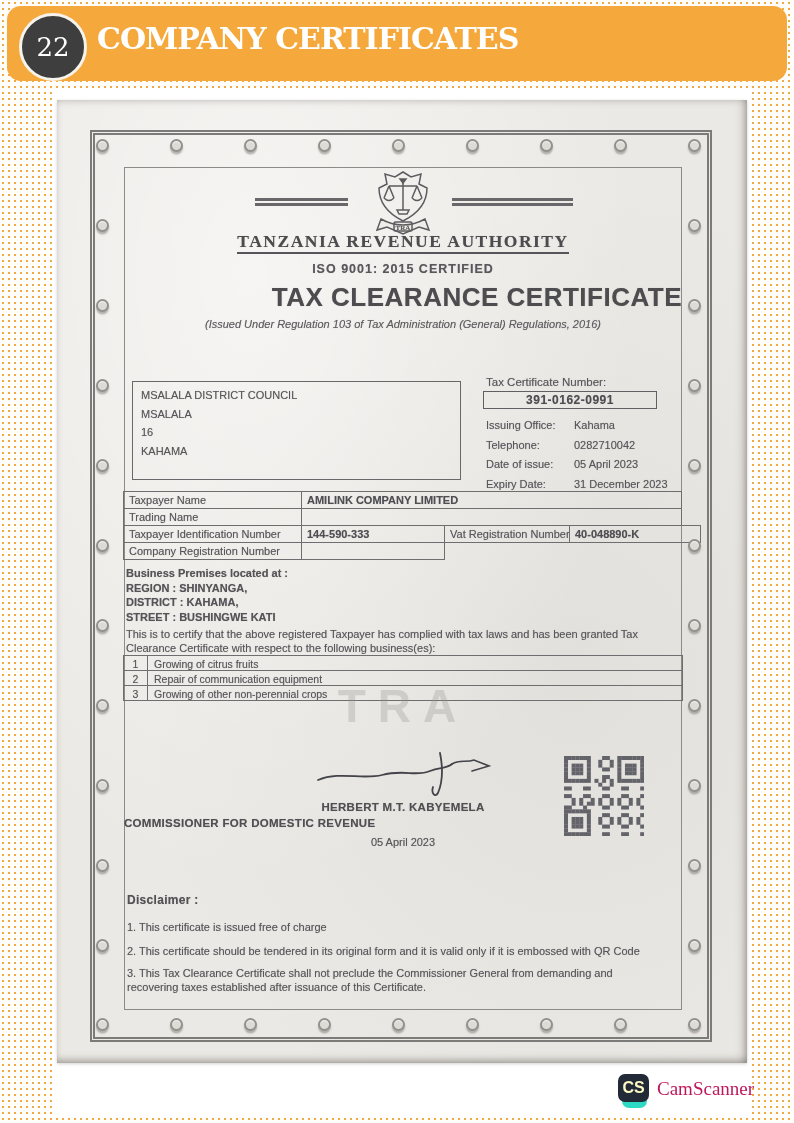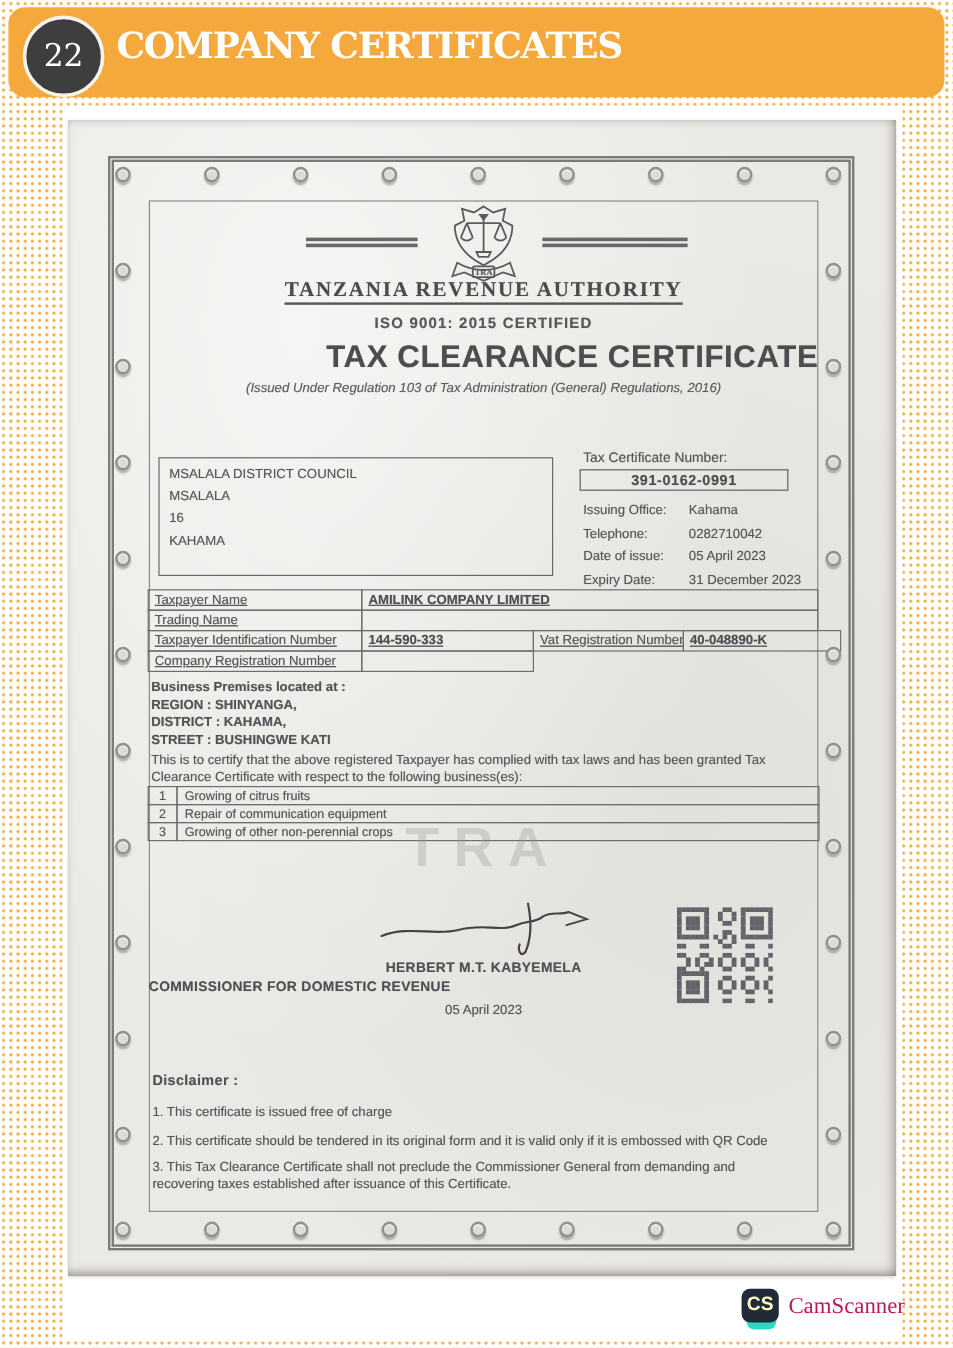--- a/index.html
+++ b/index.html
@@ -63,21 +63,21 @@
   .lic-box div{line-height:18.5px;white-space:nowrap;}
   .lic-tin{margin-left:22px;}
   .tcn-label{left:362px;top:209px;font-size:11.5px;}
   .tcn-box{left:359px;top:224px;width:174px;height:18px;border:1.5px solid #606064;
     box-sizing:border-box;text-align:center;font-weight:bold;font-size:12px;
     line-height:16px;letter-spacing:.5px;color:#4E4E52;}
   .issue{left:362px;top:249px;font-size:11px;}
   .irow{display:flex;line-height:19.5px;white-space:nowrap;}
   .ilab{width:88px;flex:0 0 88px;}
   .tp-table{left:0px;top:325px;font-size:11px;}
-  .tp-row{display:flex;text-decoration:underline;}
+  .tp-row{display:flex;}
   .cell{box-sizing:border-box;border:1px solid var(--line);margin-left:-1px;margin-top:-1px;
     padding:2px 5px 1px 5px;height:18px;overflow:hidden;white-space:nowrap;}
   .w1{width:179px;} .w2{width:144px;} .w3{width:126px;} .w4{width:132px;} .rest{width:381px;}
   .val{font-weight:bold;color:#4F4F53;}
   .premises{left:2px;top:399px;font-weight:bold;font-size:11px;line-height:14.5px;color:#545457;}
   .certify{left:2px;top:461px;width:554px;font-size:11px;line-height:13.5px;}
   .biz-table{left:0px;top:489px;width:559px;font-size:10.5px;}
   .biz-row{display:flex;}
   .bnum{flex:0 0 25px;text-align:center;}
   .bdesc{flex:1 1 auto;}

